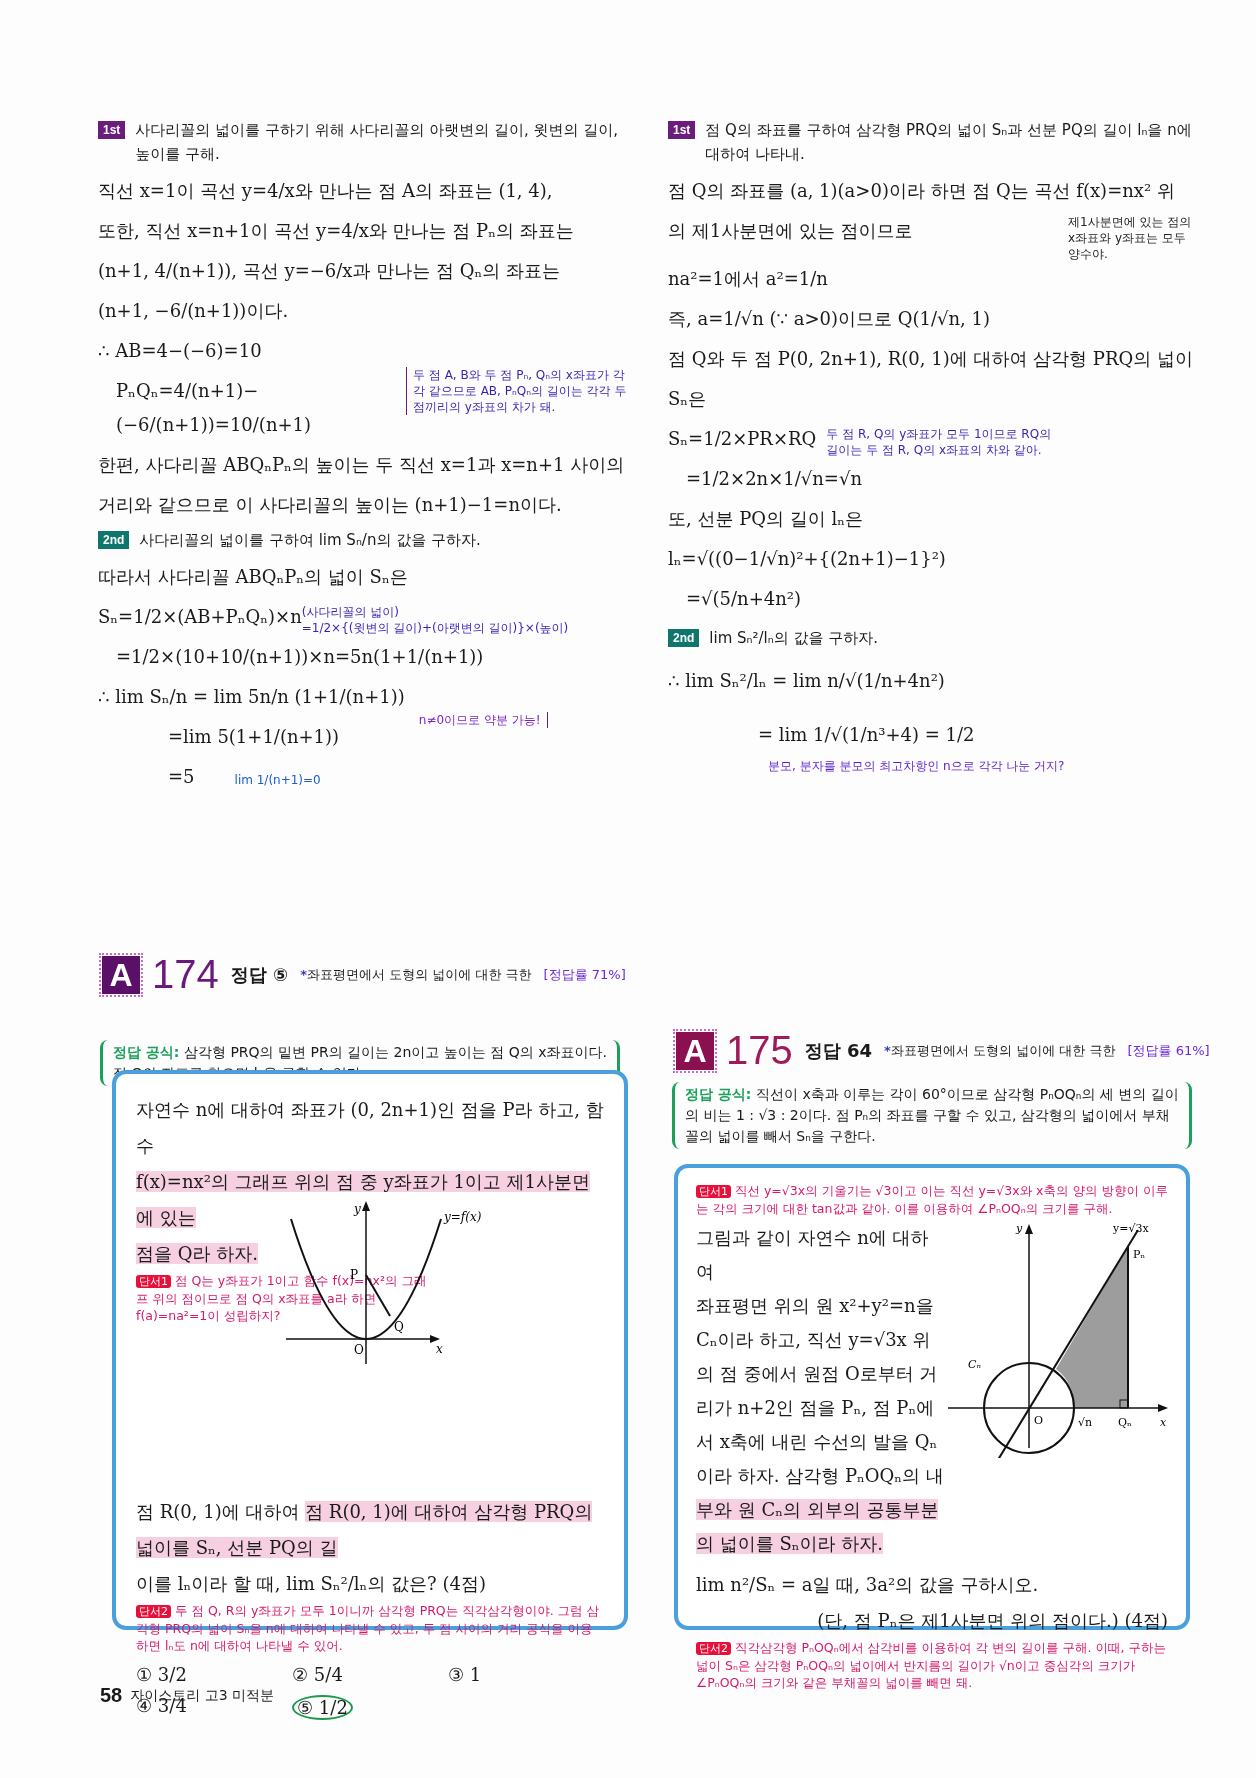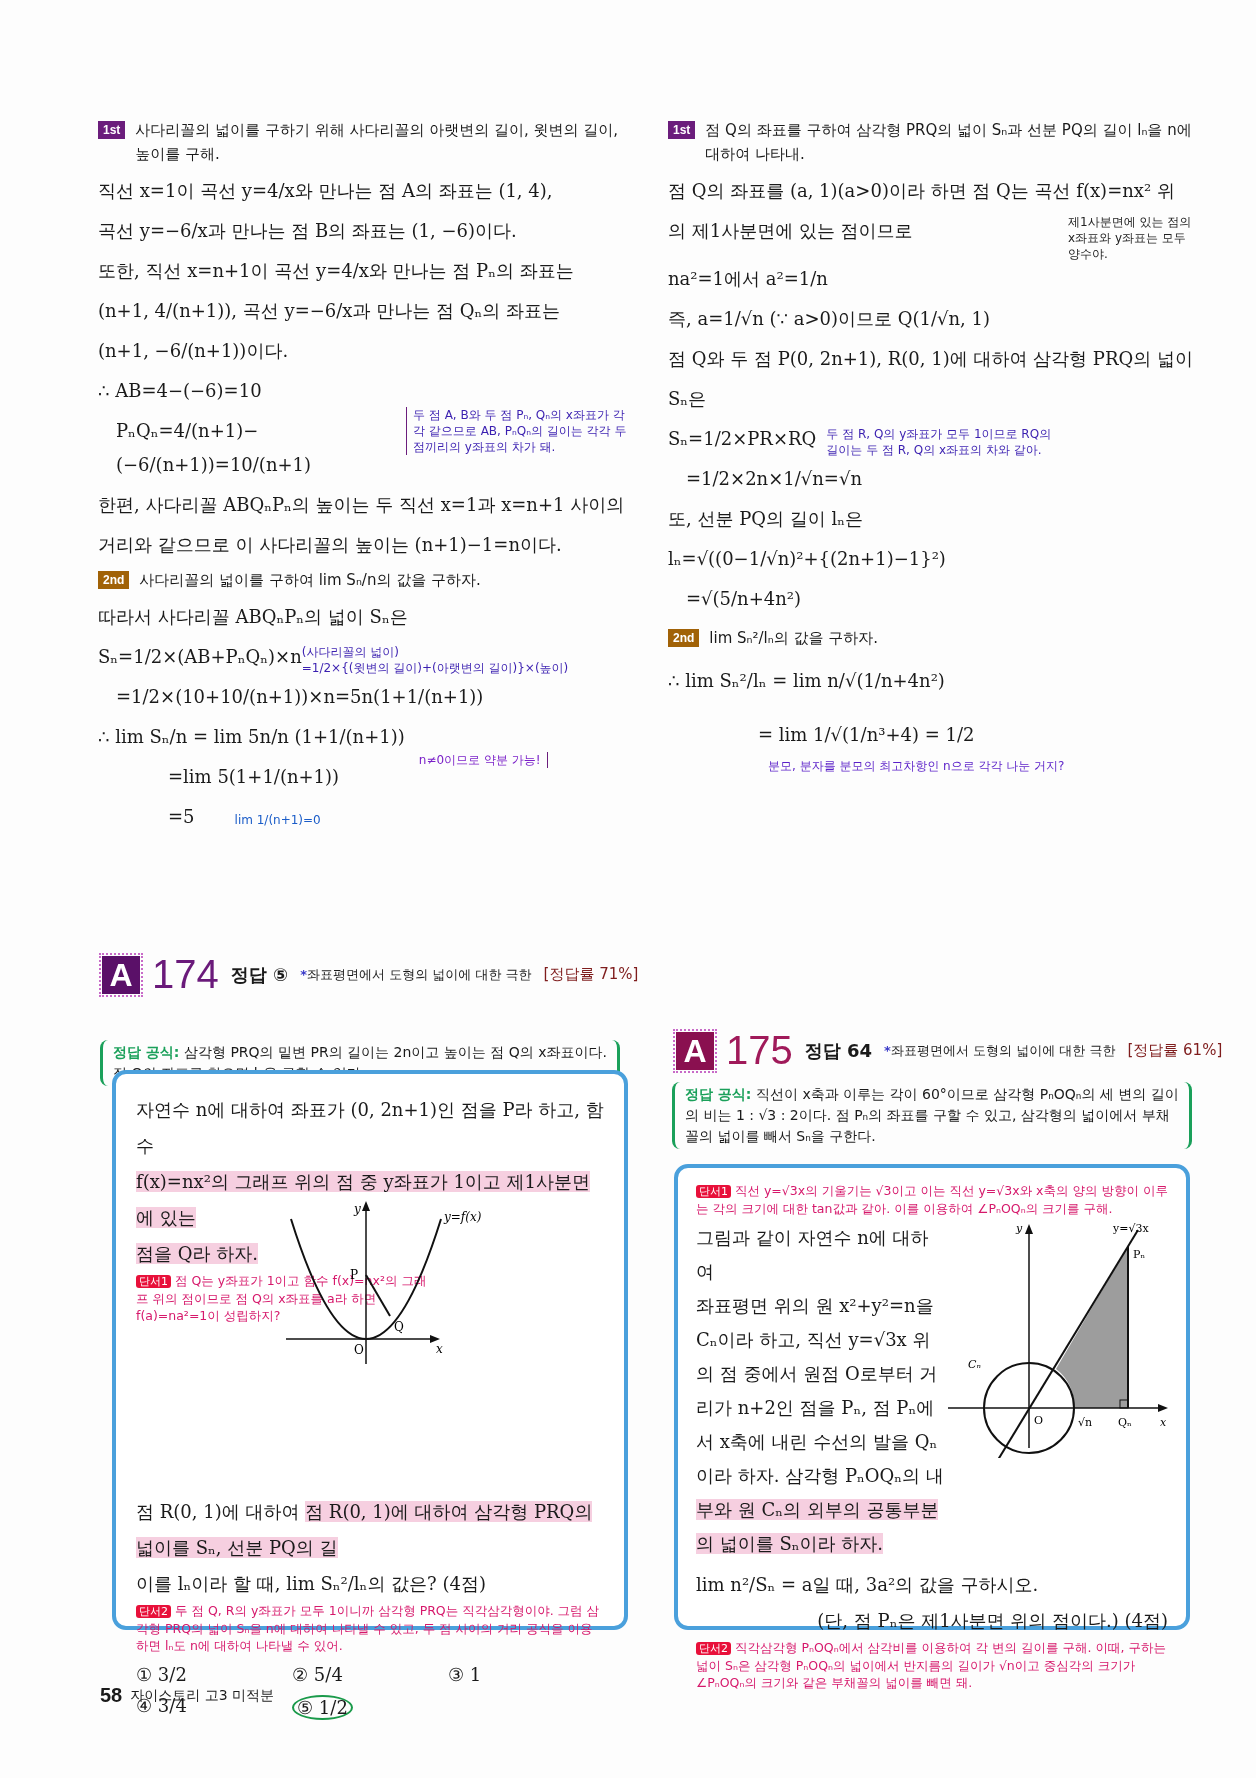--- a/index.html
+++ b/index.html
@@ -3,54 +3,53 @@
 <meta charset="utf-8">
 <style>
   * { box-sizing: border-box; margin: 0; padding: 0; }
   body { width: 1256px; height: 1778px; background: #fdfdfd; font-family: "DejaVu Serif", serif; color: #1a1a1a; position: relative; overflow: hidden; }
   .col { position: absolute; }
   .left { left: 98px; top: 118px; width: 530px; }
   .right { left: 668px; top: 118px; width: 530px; }
   .step { display: flex; gap: 10px; font-family: "DejaVu Sans", sans-serif; font-size: 15px; line-height: 24px; margin-bottom: 8px; }
   .badge { display: inline-block; flex: none; color: #fff; font-family: "Liberation Sans", sans-serif; font-weight: bold; font-size: 12px; height: 18px; line-height: 18px; padding: 0 5px; border-radius: 0; margin-top: 3px; }
   .b1 { background: #6b1d7c; }
-  .b2 { background: #a16207; }
+  .b2 { background: #0f766e; }
   .line { font-size: 18px; line-height: 34px; margin-bottom: 6px; }
   .note { font-family: "DejaVu Sans", sans-serif; font-size: 12px; color: #3a1fb0; line-height: 16px; }
   .pinknote { font-family: "DejaVu Sans", sans-serif; font-size: 12.5px; color: #d6186b; line-height: 17px; }
   .hint { background: #e8103a; color: #fff; font-size: 11px; padding: 0 3px; border-radius: 3px; font-family: "DejaVu Sans", sans-serif; margin-right: 4px; }
   .hl { background: #f6cfe0; }
   .prob-head { position: absolute; display: flex; align-items: center; gap: 12px; }
   .Abox { width: 38px; height: 38px; background: #5a1068; color: #fff; font-family: "Liberation Sans", sans-serif; font-weight: bold; font-size: 32px; text-align: center; line-height: 38px; outline: 2px dotted #c86ac8; outline-offset: 1px; }
   .pnum { font-family: "Liberation Sans", sans-serif; font-size: 40px; color: #6a1a7a; }
   .ans { font-family: "DejaVu Sans", sans-serif; font-weight: bold; font-size: 18px; }
   .topic { font-family: "DejaVu Sans", sans-serif; font-size: 13px; }
   .topic .star { color: #3a3ac8; font-weight: bold; }
-  .rate { font-family: "DejaVu Sans", sans-serif; font-size: 15px; color: #7f1d1d; }
+  .rate { font-family: "DejaVu Sans", sans-serif; font-size: 13px; color: #6d28d9; }
   .formula { position: absolute; font-family: "DejaVu Sans", sans-serif; font-size: 14px; line-height: 21px; border-left: 3px solid #1aa05a; border-right: 3px solid #1aa05a; border-radius: 8px; padding: 2px 10px; }
   .formula .lbl { color: #1aa05a; font-weight: bold; }
   .qbox { position: absolute; border: 4px solid #4aa0dc; border-radius: 14px; background: #fff; padding: 18px 20px; }
   .qtext { font-size: 18px; line-height: 36px; }
   .choices { display: grid; grid-template-columns: 1fr 1fr 1fr; row-gap: 10px; font-size: 18px; margin-top: 10px; }
   .circled { border: 2px solid #1a9a4a; border-radius: 50%; padding: 0 3px; }
   .footer { position: absolute; left: 100px; top: 1684px; font-family: "DejaVu Sans", sans-serif; display: flex; gap: 8px; align-items: center; }
   .footer .pg { font-weight: bold; font-size: 20px; font-family: "Liberation Sans", sans-serif; }
   .footer .bk { font-size: 14px; }
   svg text { font-family: "DejaVu Serif", serif; }
 </style>
 </head>
 <body>
 
 <div class="col left">
   <div class="step">
     <span class="badge b1">1st</span>
     <span>사다리꼴의 넓이를 구하기 위해 사다리꼴의 아랫변의 길이, 윗변의 길이, 높이를 구해.</span>
   </div>
   <div class="line">직선 x=1이 곡선 y=4/x와 만나는 점 A의 좌표는 (1, 4),</div>
-  <div class="line">곡선 y=−6/x과 만나는 점 B의 좌표는 (1, −6)이다.</div>
   <div class="line">또한, 직선 x=n+1이 곡선 y=4/x와 만나는 점 Pₙ의 좌표는</div>
   <div class="line">(n+1, 4/(n+1)), 곡선 y=−6/x과 만나는 점 Qₙ의 좌표는</div>
   <div class="line">(n+1, −6/(n+1))이다.</div>
   <div style="display:flex; gap:8px; align-items:center;">
     <div style="flex:none; width:300px;">
       <div class="line">∴ AB=4−(−6)=10</div>
       <div class="line" style="padding-left:18px;">PₙQₙ=4/(n+1)−(−6/(n+1))=10/(n+1)</div>
     </div>
     <div class="note" style="border-left:1.5px solid #6b1d7c; padding-left:6px;">두 점 A, B와 두 점 Pₙ, Qₙ의 x좌표가 각각 같으므로 AB, PₙQₙ의 길이는 각각 두 점끼리의 y좌표의 차가 돼.</div>
   </div>

